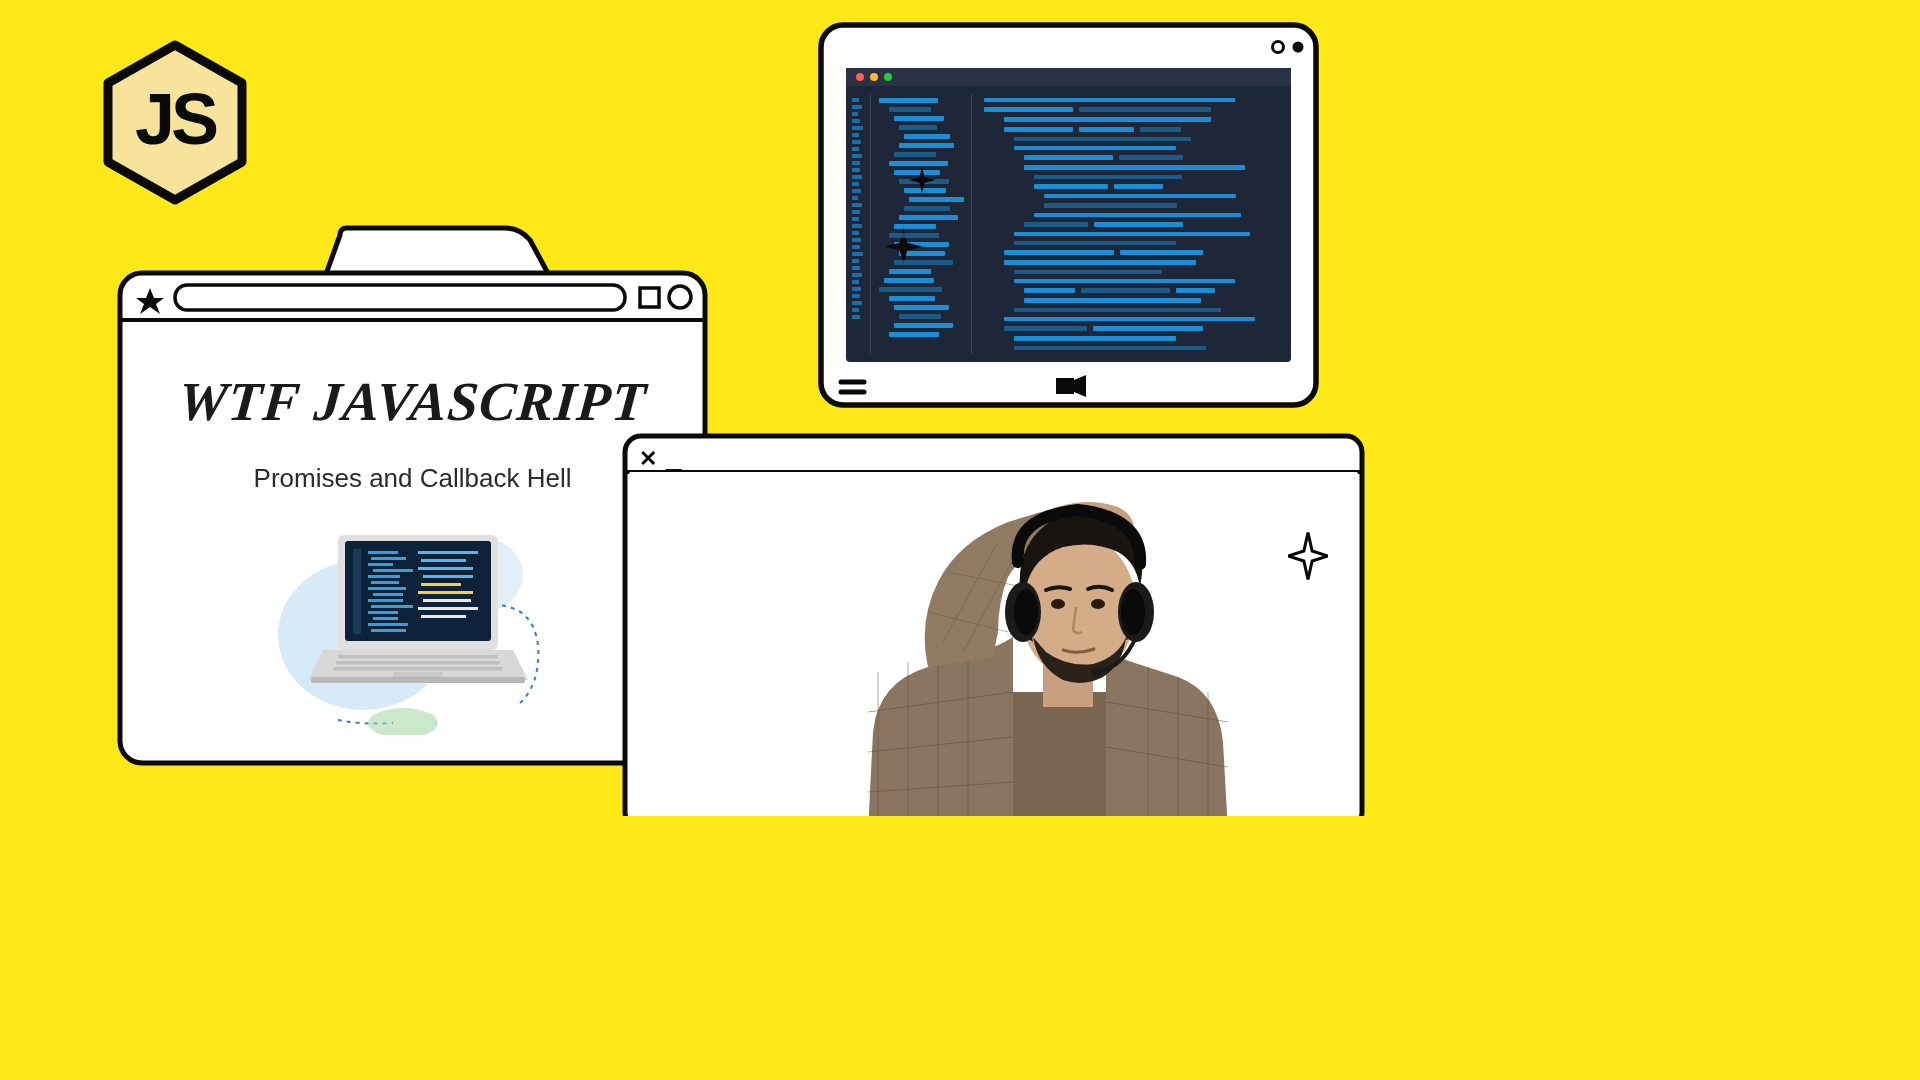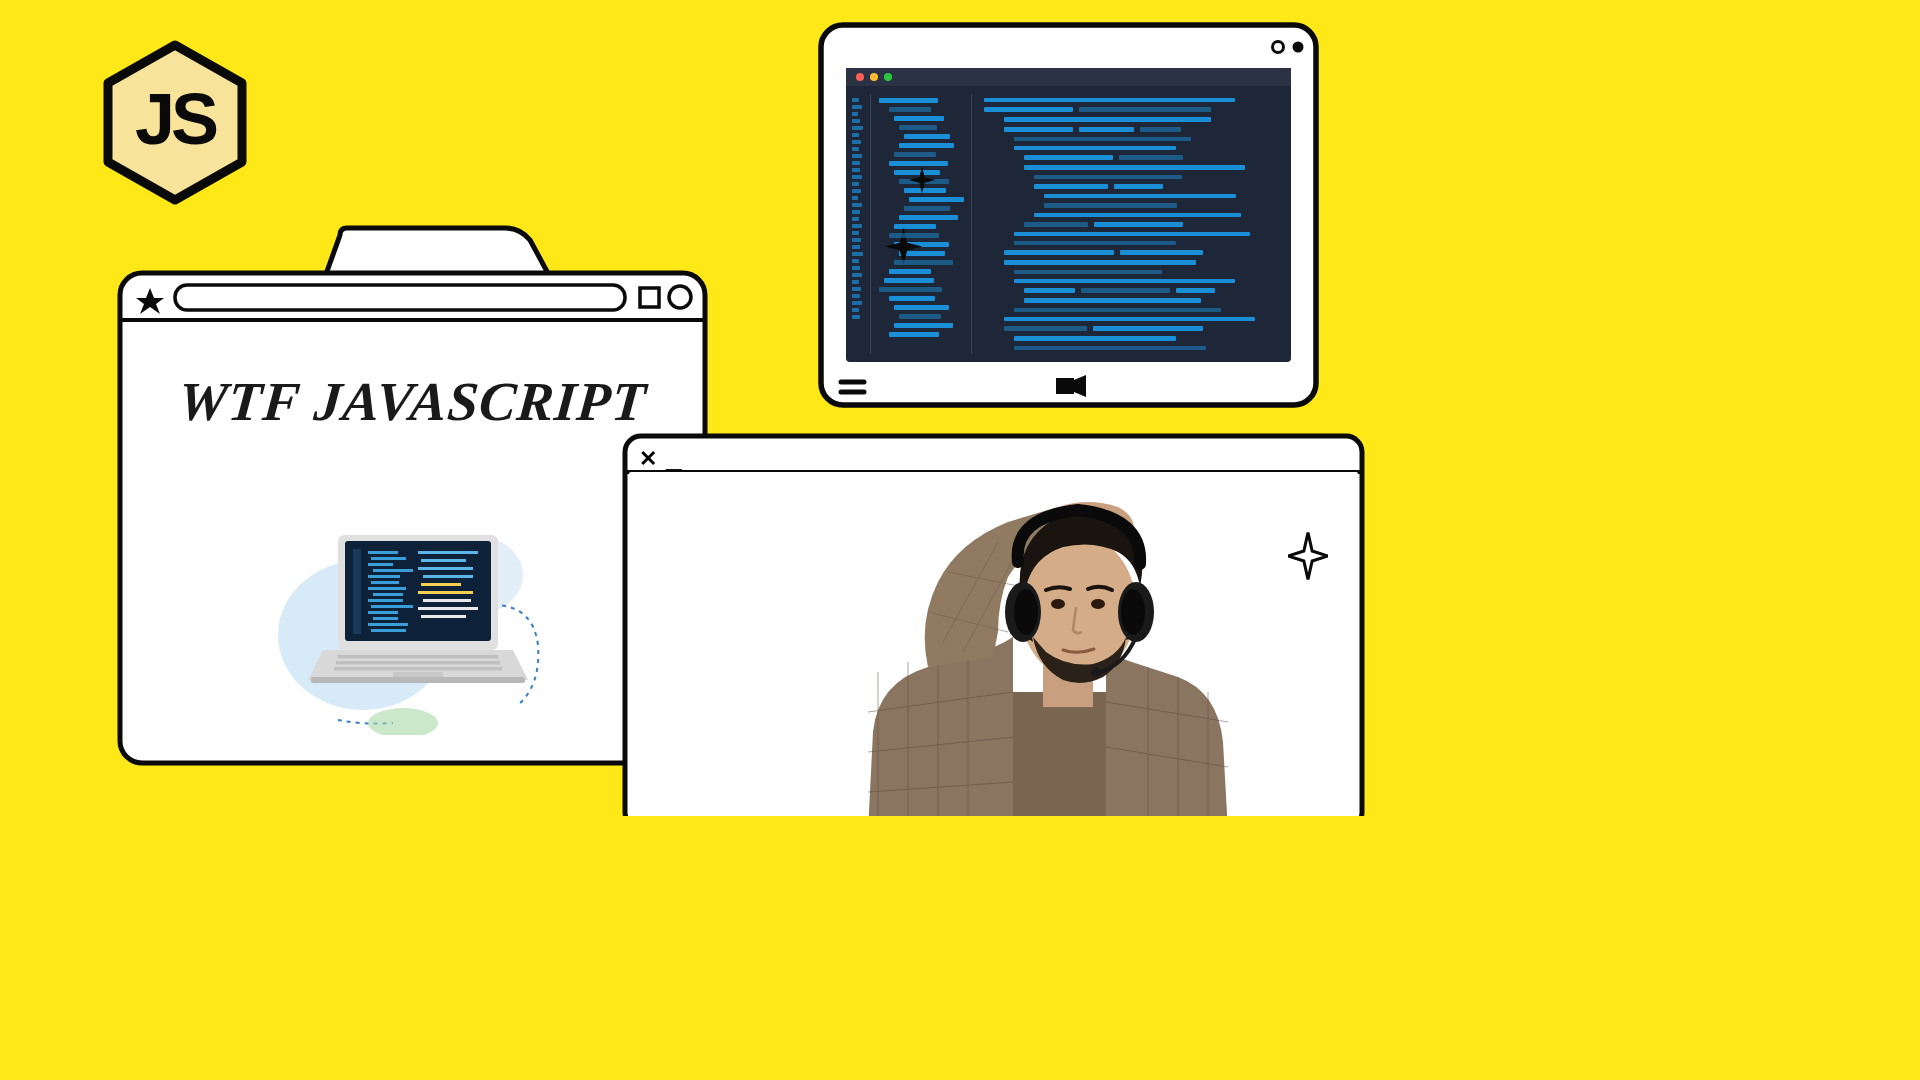--- a/index.html
+++ b/index.html
@@ -241,20 +241,21 @@
     <path d="M 35 63 L 39 73 L 49 73 L 41 79 L 45 89 L 35 82 L 25 89 L 29 79 L 21 73 L 31 73 Z" fill="#0a0a0a"></path>
 
     <rect x="60" y="60" width="450" height="25" rx="12" fill="none" stroke="#0a0a0a" stroke-width="3.5"></rect>
 
     <rect x="525" y="63" width="19" height="19" fill="none" stroke="#0a0a0a" stroke-width="3.5"></rect>
     <circle cx="565" cy="72" r="11" fill="none" stroke="#0a0a0a" stroke-width="3.5"></circle>
   </svg>
 
   <div class="window1-content">
     <div class="title-main">WTF JAVASCRIPT</div>
+    <div class="subtitle">Promises and Callback Hell</div>
 
     <div class="laptop-illustration">
       <svg viewBox="0 0 300 230">
 
         <ellipse cx="100" cy="130" rx="85" ry="75" fill="#cce5f5" opacity="0.8"></ellipse>
         <ellipse cx="210" cy="70" rx="50" ry="40" fill="#d5e8f5" opacity="0.7"></ellipse>
         <path d="M 230 100 Q 270 100 275 140 Q 278 180 255 200" fill="none" stroke="#3a7fc5" stroke-width="2" stroke-dasharray="4,5"></path>
         <path d="M 75 215 Q 100 220 130 218" fill="none" stroke="#3a7fc5" stroke-width="2" stroke-dasharray="4,5"></path>
         <ellipse cx="140" cy="218" rx="35" ry="15" fill="#a8d8a8" opacity="0.6"></ellipse>
 

